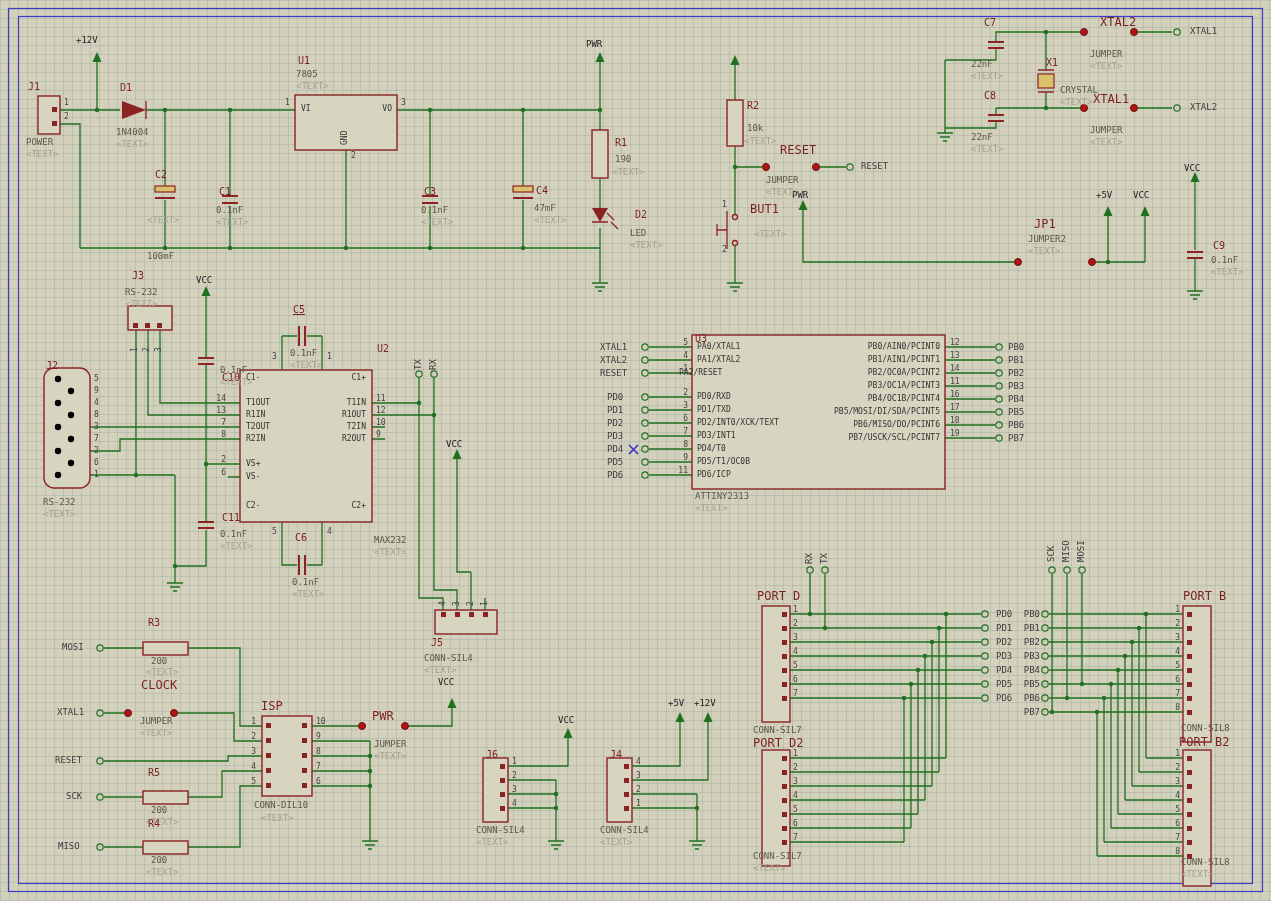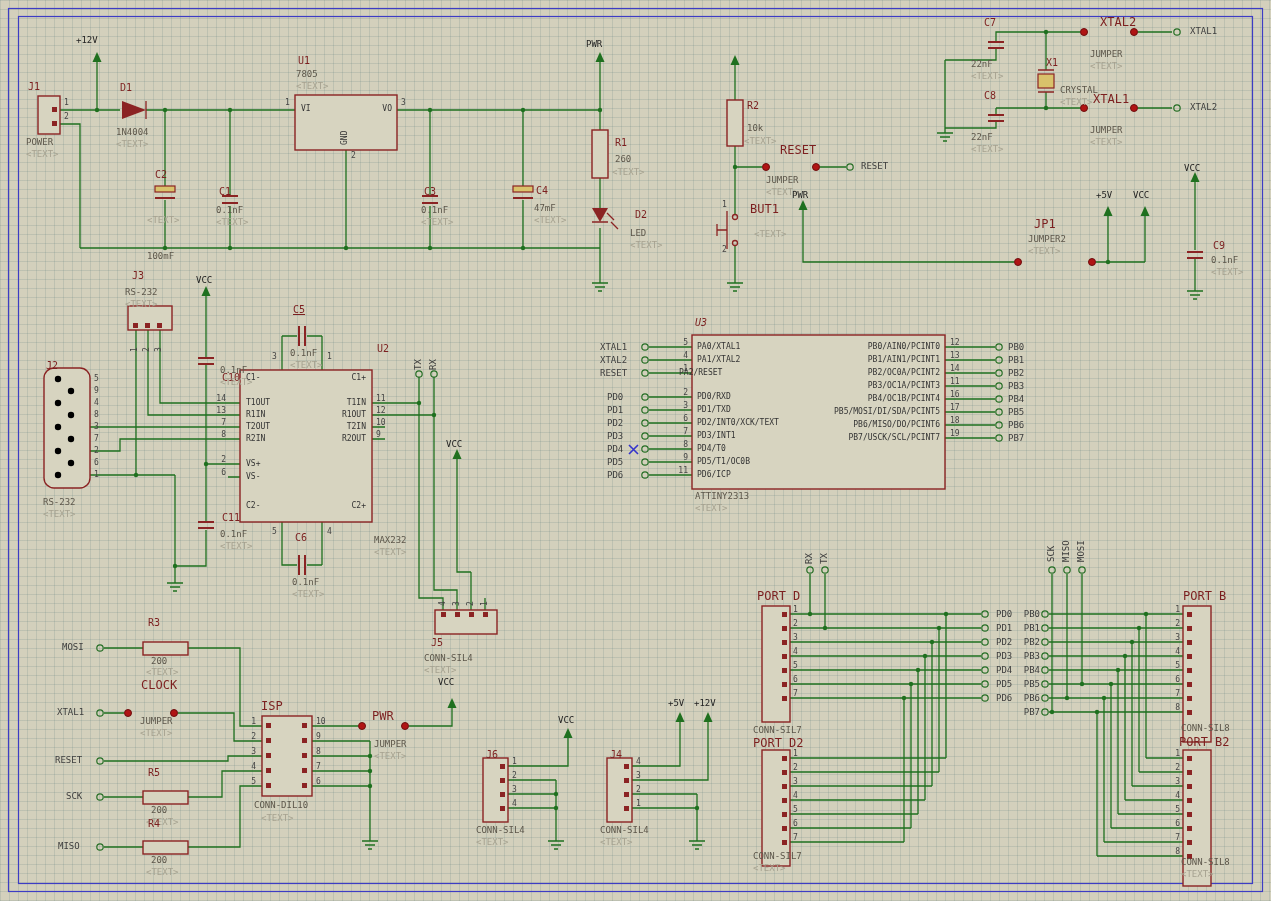--- a/index.html
+++ b/index.html
@@ -414,21 +414,21 @@
       <span class="lbl ref" style="left: 219px; top: 187px;">C1</span>
       <span class="lbl val" style="left: 216px; top: 206px;">0.1nF</span>
       <span class="lbl ph" style="left: 216px; top: 218px;">&lt;TEXT&gt;</span>
       <span class="lbl ref" style="left: 424px; top: 187px;">C3</span>
       <span class="lbl val" style="left: 421px; top: 206px;">0.1nF</span>
       <span class="lbl ph" style="left: 421px; top: 218px;">&lt;TEXT&gt;</span>
       <span class="lbl ref" style="left: 536px; top: 186px;">C4</span>
       <span class="lbl val" style="left: 534px; top: 204px;">47mF</span>
       <span class="lbl ph" style="left: 534px; top: 216px;">&lt;TEXT&gt;</span>
       <span class="lbl ref" style="left: 615px; top: 138px;">R1</span>
-      <span class="lbl val" style="left: 615px; top: 155px;">260</span>
+      <span class="lbl val" style="left: 615px; top: 155px;">190</span>
       <span class="lbl ph" style="left: 612px; top: 168px;">&lt;TEXT&gt;</span>
       <span class="lbl pwr" style="left: 586px; top: 40px;">PWR</span>
       <span class="lbl ref" style="left: 635px; top: 210px;">D2</span>
       <span class="lbl val" style="left: 630px; top: 229px;">LED</span>
       <span class="lbl ph" style="left: 630px; top: 241px;">&lt;TEXT&gt;</span>
       <span class="lbl ref" style="left: 747px; top: 101px;">R2</span>
       <span class="lbl val" style="left: 747px; top: 124px;">10k</span>
       <span class="lbl ph" style="left: 744px; top: 137px;">&lt;TEXT&gt;</span>
       <span class="lbl bigref" style="left: 780px; top: 144px;">RESET</span>
       <span class="lbl val" style="left: 766px; top: 176px;">JUMPER</span>
@@ -531,21 +531,21 @@
       <span class="lbl vterm" style="left: 429px; top: 370px;">RX</span>
       <span class="lbl pwr" style="left: 446px; top: 440px;">VCC</span>
       <span class="lbl ref" style="left: 431px; top: 638px;">J5</span>
       <span class="lbl val" style="left: 424px; top: 654px;">CONN-SIL4</span>
       <span class="lbl ph" style="left: 424px; top: 666px;">&lt;TEXT&gt;</span>
       <span class="lbl pwr" style="left: 438px; top: 678px;">VCC</span>
       <span class="lbl vpin" style="left: 439px; top: 606px;">4</span>
       <span class="lbl vpin" style="left: 453px; top: 606px;">3</span>
       <span class="lbl vpin" style="left: 467px; top: 606px;">2</span>
       <span class="lbl vpin" style="left: 481px; top: 606px;">1</span>
-      <span class="lbl ref" style="left: 695px; top: 318px; font-style: italic;">U3</span>
+      <span class="lbl ref" style="left: 695px; top: 334px;">U3</span>
       <span class="lbl val" style="left: 695px; top: 492px;">ATTINY2313</span>
       <span class="lbl ph" style="left: 695px; top: 504px;">&lt;TEXT&gt;</span>
       <span class="lbl term" style="left: 600px; top: 343px;">XTAL1</span>
       <span class="lbl term" style="left: 600px; top: 356px;">XTAL2</span>
       <span class="lbl term" style="left: 600px; top: 369px;">RESET</span>
       <span class="lbl term" style="left: 607px; top: 393px;">PD0</span>
       <span class="lbl term" style="left: 607px; top: 406px;">PD1</span>
       <span class="lbl term" style="left: 607px; top: 419px;">PD2</span>
       <span class="lbl term" style="left: 607px; top: 432px;">PD3</span>
       <span class="lbl term" style="left: 607px; top: 445px;">PD4</span>

